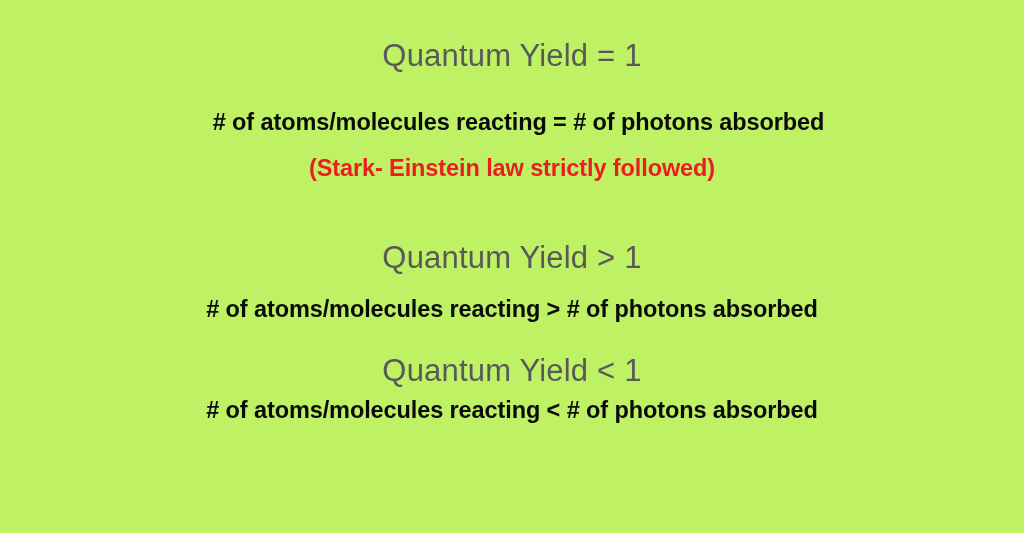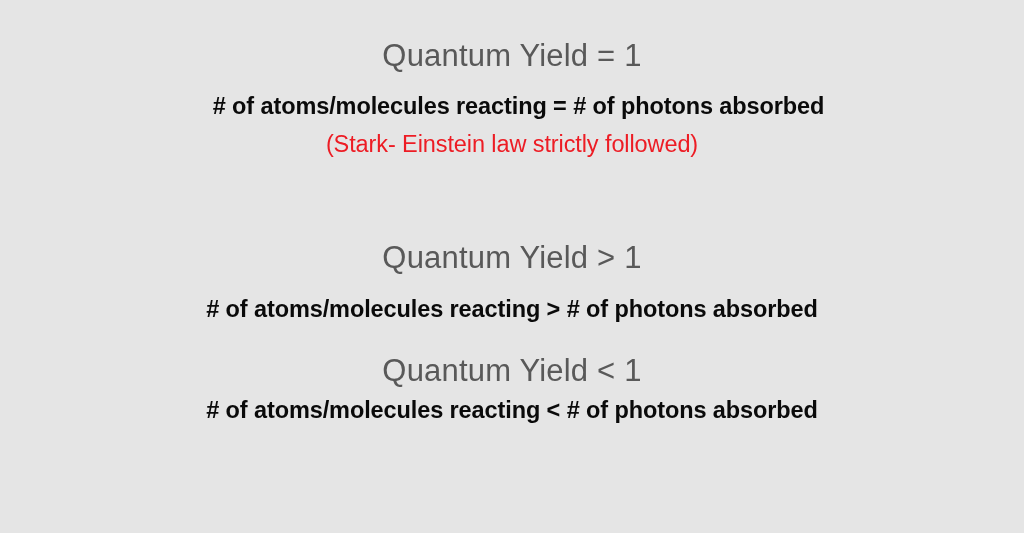--- a/index.html
+++ b/index.html
@@ -13,21 +13,21 @@
     background: #ffffff;
     font-family: "Liberation Sans", sans-serif;
     -webkit-font-smoothing: antialiased;
     overflow: hidden;
   }
 
   .slide {
     position: relative;
     width: 1024px;
     height: 533px;
-    background: #e5e5e5;
+    background: #bef264;
     box-sizing: border-box;
   }
 
   .block {
     position: absolute;
     left: 0;
     width: 1024px;
     text-align: center;
   }
 
@@ -50,32 +50,32 @@
     display: block;
     font-size: 23.5px;
     font-weight: 700;
     color: #0a0a0a;
     line-height: 34px;
     letter-spacing: -0.1px;
     white-space: nowrap;
   }
 
   
-  #block-equal .statement { margin-top: 11px; padding-left: 13px; }
+  #block-equal .statement { margin-top: 27px; padding-left: 13px; }
   #block-greater .statement { margin-top: 12px; }
   #block-less .statement { }
 
   .note {
     display: block;
     font-size: 23.5px;
-    font-weight: 400;
+    font-weight: 700;
     color: #ED1C24;
     line-height: 34px;
     letter-spacing: -0.1px;
-    margin-top: 4px;
+    margin-top: 12px;
     white-space: nowrap;
   }
 </style>
 </head>
 <body>
 
 <div class="slide">
 
   <div class="block" id="block-equal">
     <span class="heading">Quantum Yield = 1</span>

